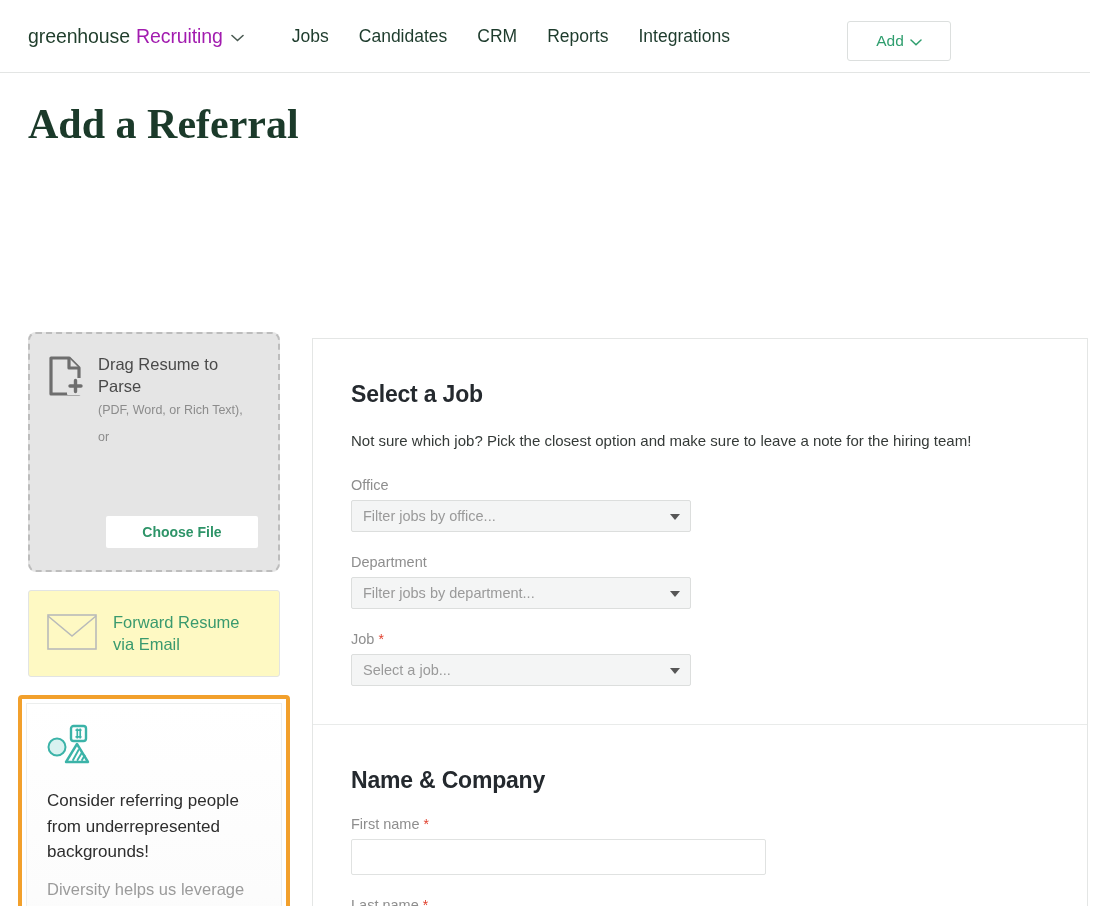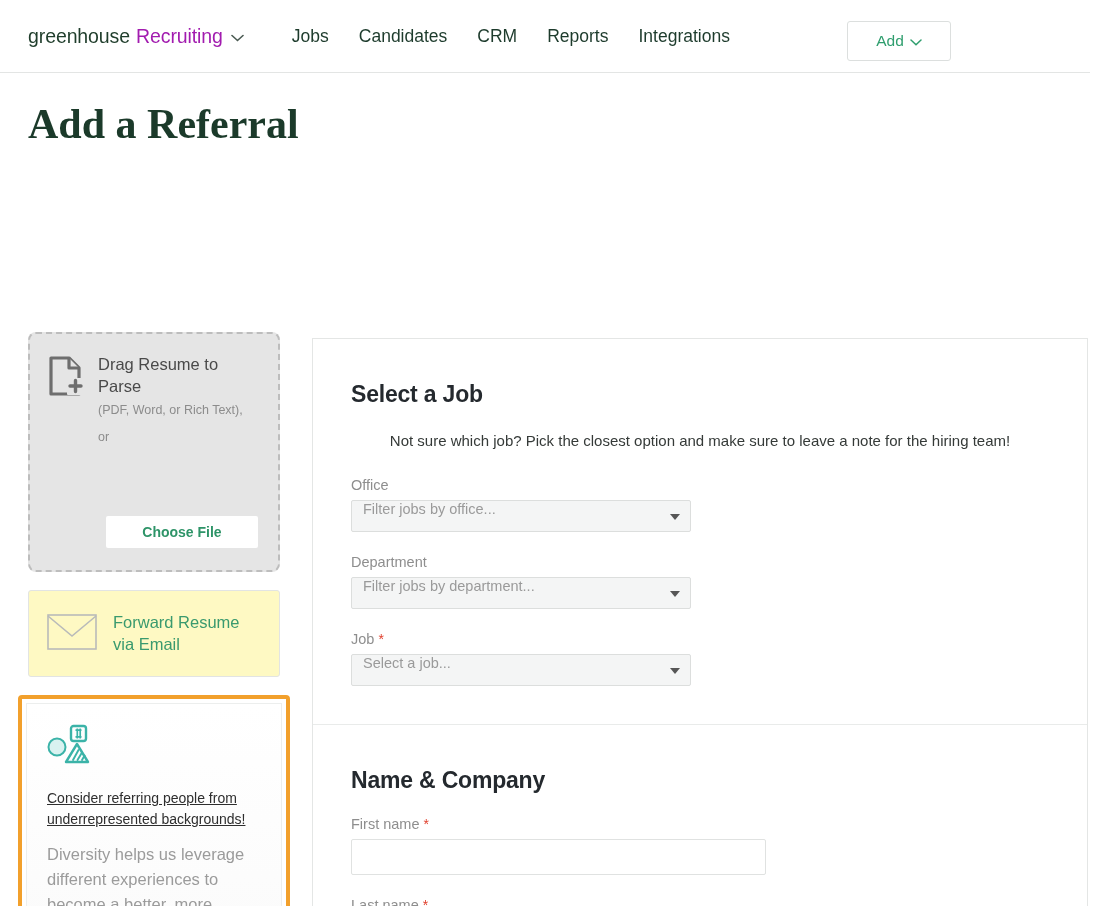--- a/index.html
+++ b/index.html
@@ -193,25 +193,24 @@
   }
   .diversity-inner {
     border: 1px solid #eceeed;
     background: linear-gradient(180deg,#ffffff 0%,#fafafa 100%);
     margin: 4px;
     padding: 20px 20px 18px 20px;
     min-height: 290px;
   }
   .shapes-icon { margin-bottom: 18px; }
   .div-head {
-    font-size: 14px;
+    font-size: 17px;
     color: #2e2e2e;
     line-height: 1.5;
     margin-bottom: 12px;
-    text-decoration: underline;
   }
   .div-body {
     font-size: 16.5px;
     color: #9b9b9b;
     line-height: 1.52;
   }
   .div-link {
     color: #1e7a4e;
     text-decoration: underline;
     cursor: pointer;
@@ -237,41 +236,40 @@
     font-size: 23px;
     font-weight: bold;
     color: #24292e;
     letter-spacing: -0.2px;
   }
   .sec-desc {
     font-size: 15px;
     color: #353a38;
     margin: 0 0 26px 0;
     line-height: 1.4;
-    text-align: center;
   }
   .field { margin-bottom: 22px; }
   .field:last-child { margin-bottom: 0; }
   .flabel {
     display: block;
     font-size: 14.5px;
     color: #8e8e8e;
     margin-bottom: 7px;
   }
   .req { color: #e0402d; font-size: 14px; }
 
   .select-box {
     position: relative;
     width: 340px;
     height: 32px;
     background: #f4f5f5;
     border: 1px solid #dcdedd;
     border-radius: 2px;
     display: flex;
-    align-items: flex-start;
+    align-items: center;
     padding: 0 26px 0 11px;
     cursor: pointer;
   }
   .select-box .val {
     font-size: 14.5px;
     color: #9a9a9a;
     white-space: nowrap;
     overflow: hidden;
   }
   .select-arrow {

